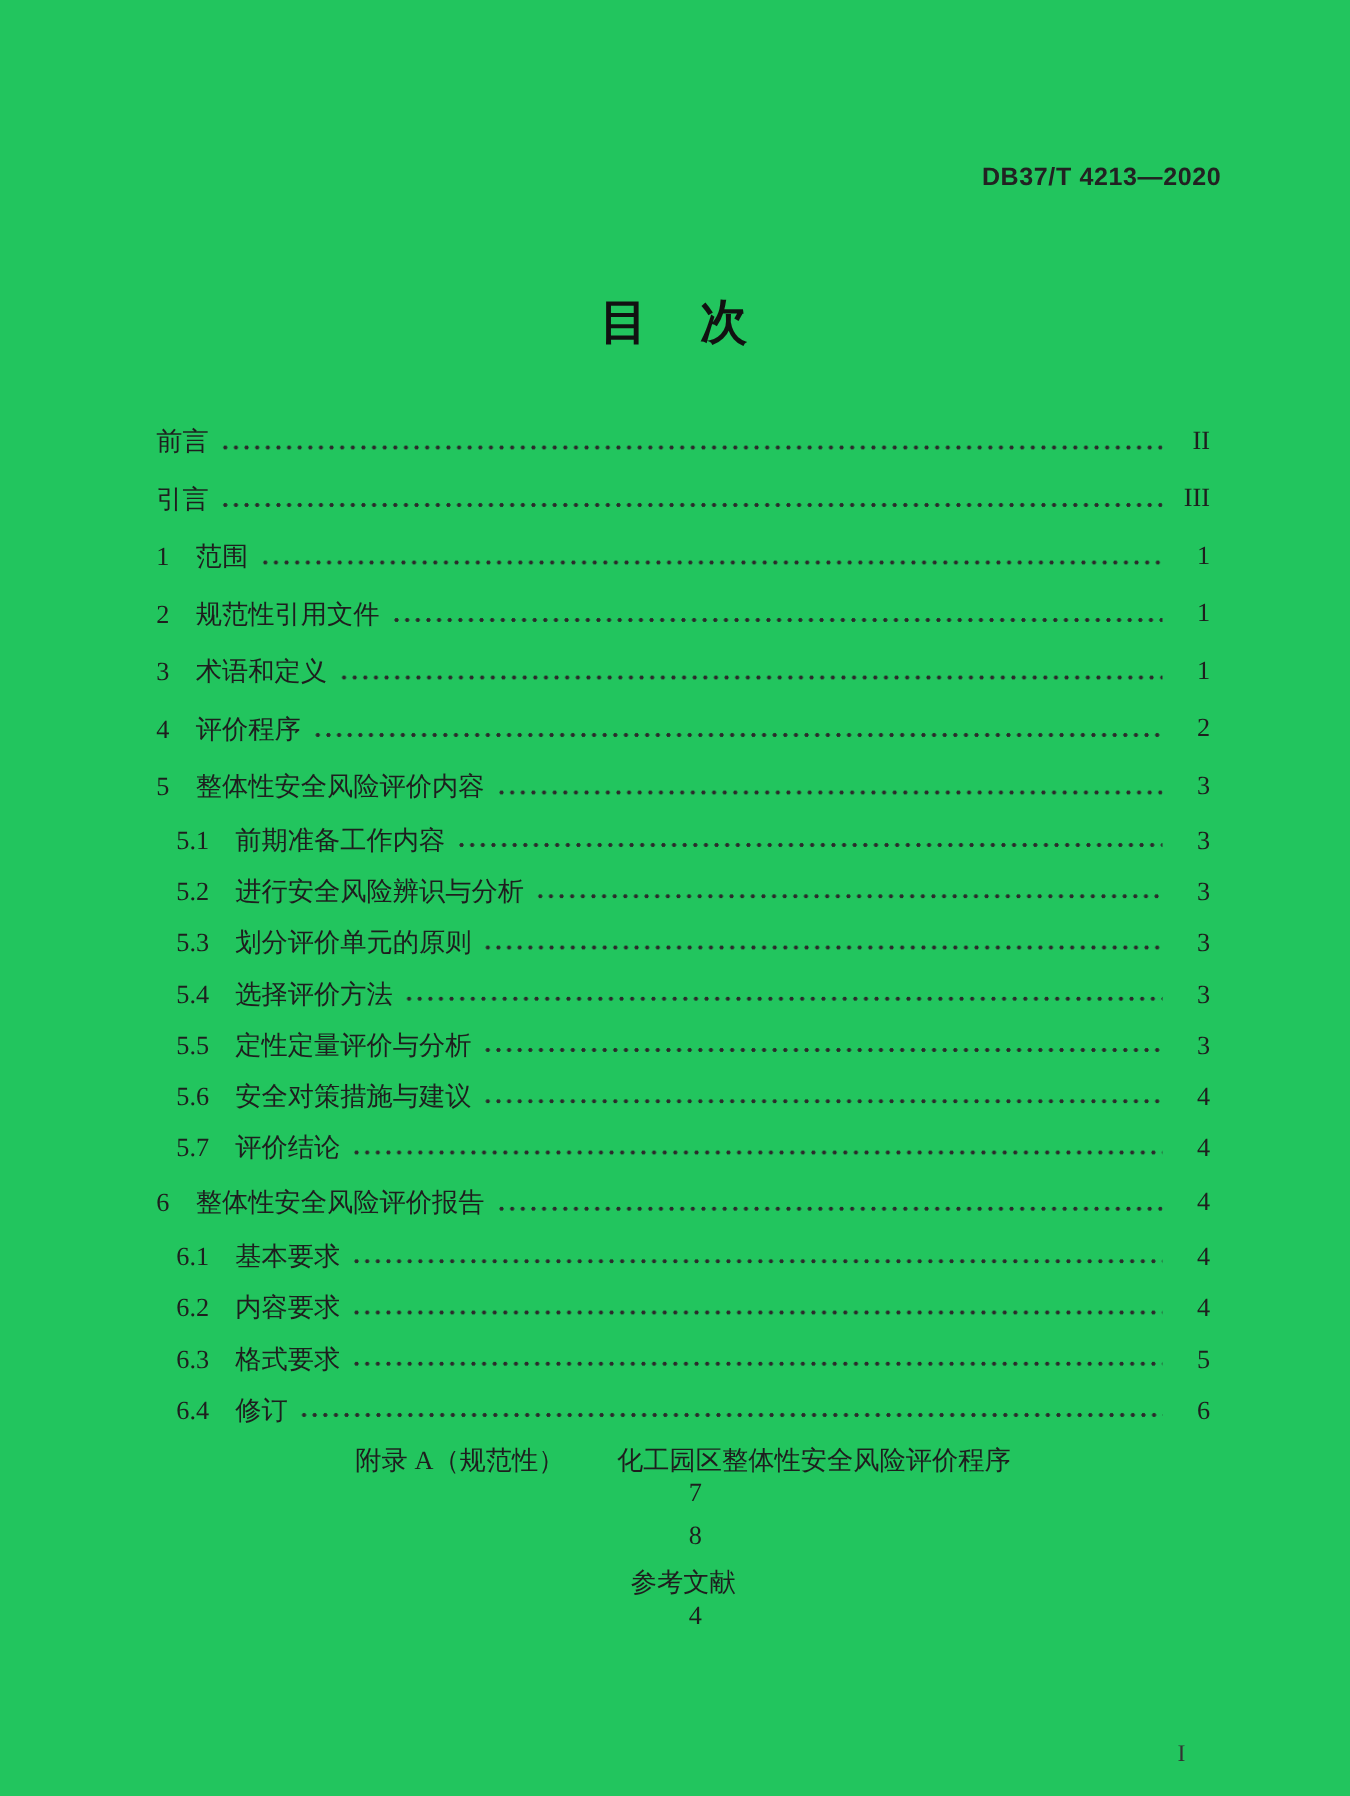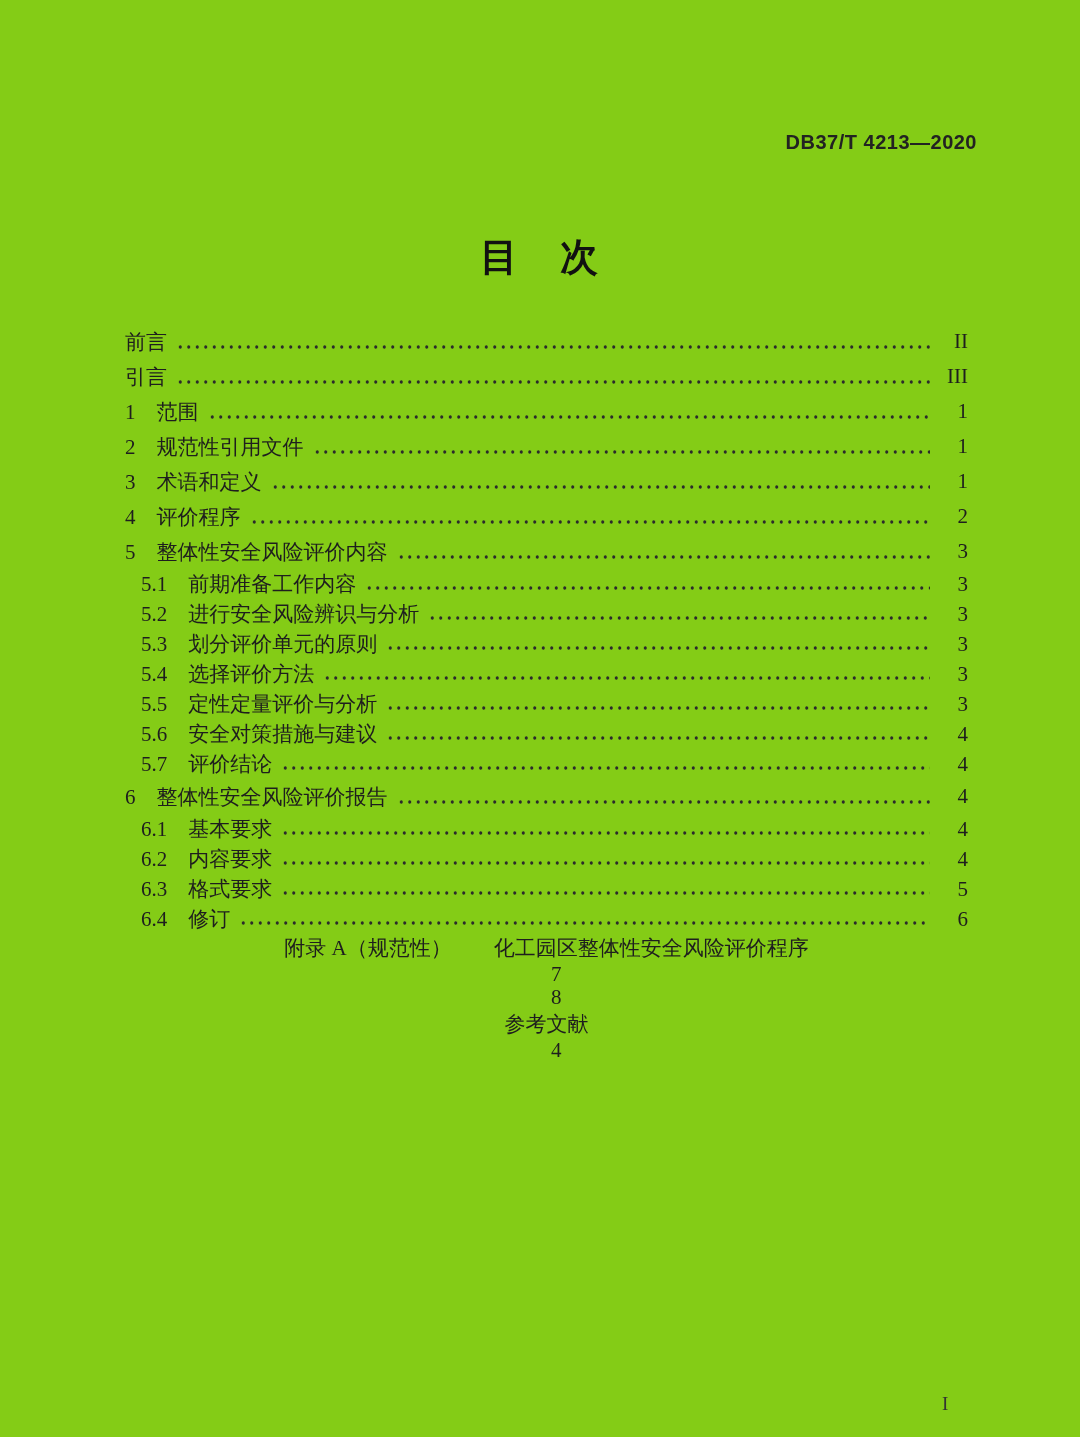--- a/index.html
+++ b/index.html
@@ -1,21 +1,21 @@
 <!DOCTYPE html>
 <html><head>
 <meta charset="utf-8">
 <style>
   * { margin: 0; padding: 0; box-sizing: border-box; }
   html, body { background: #ffffff; }
   .page {
     position: relative;
     width: 1080px;
     height: 1437px;
-    background: #84cc16;
+    background: #22c55e;
     color: #1e1e1e;
     font-family: "Liberation Serif", "DejaVu Serif", serif;
     overflow: hidden;
   }
   .header-code {
     position: absolute;
     top: 131px;
     right: 103px;
     font-family: "Liberation Sans", "DejaVu Sans", sans-serif;
     font-size: 20px;
@@ -41,20 +41,21 @@
     left: 125px;
     right: 112px;
   }
   .toc-row {
     display: flex;
     align-items: center;
     height: 35px;
     font-size: 21px;
     color: #1e1e1e;
     white-space: nowrap;
+    margin-top: 11px;
   }
   .toc-row.sub {
     height: 30px;
     padding-left: 16px;
   }
   .toc-row.appendix {
     height: 38px;
     flex-direction: column;
   }
   .toc-label { flex: 0 0 auto; }

